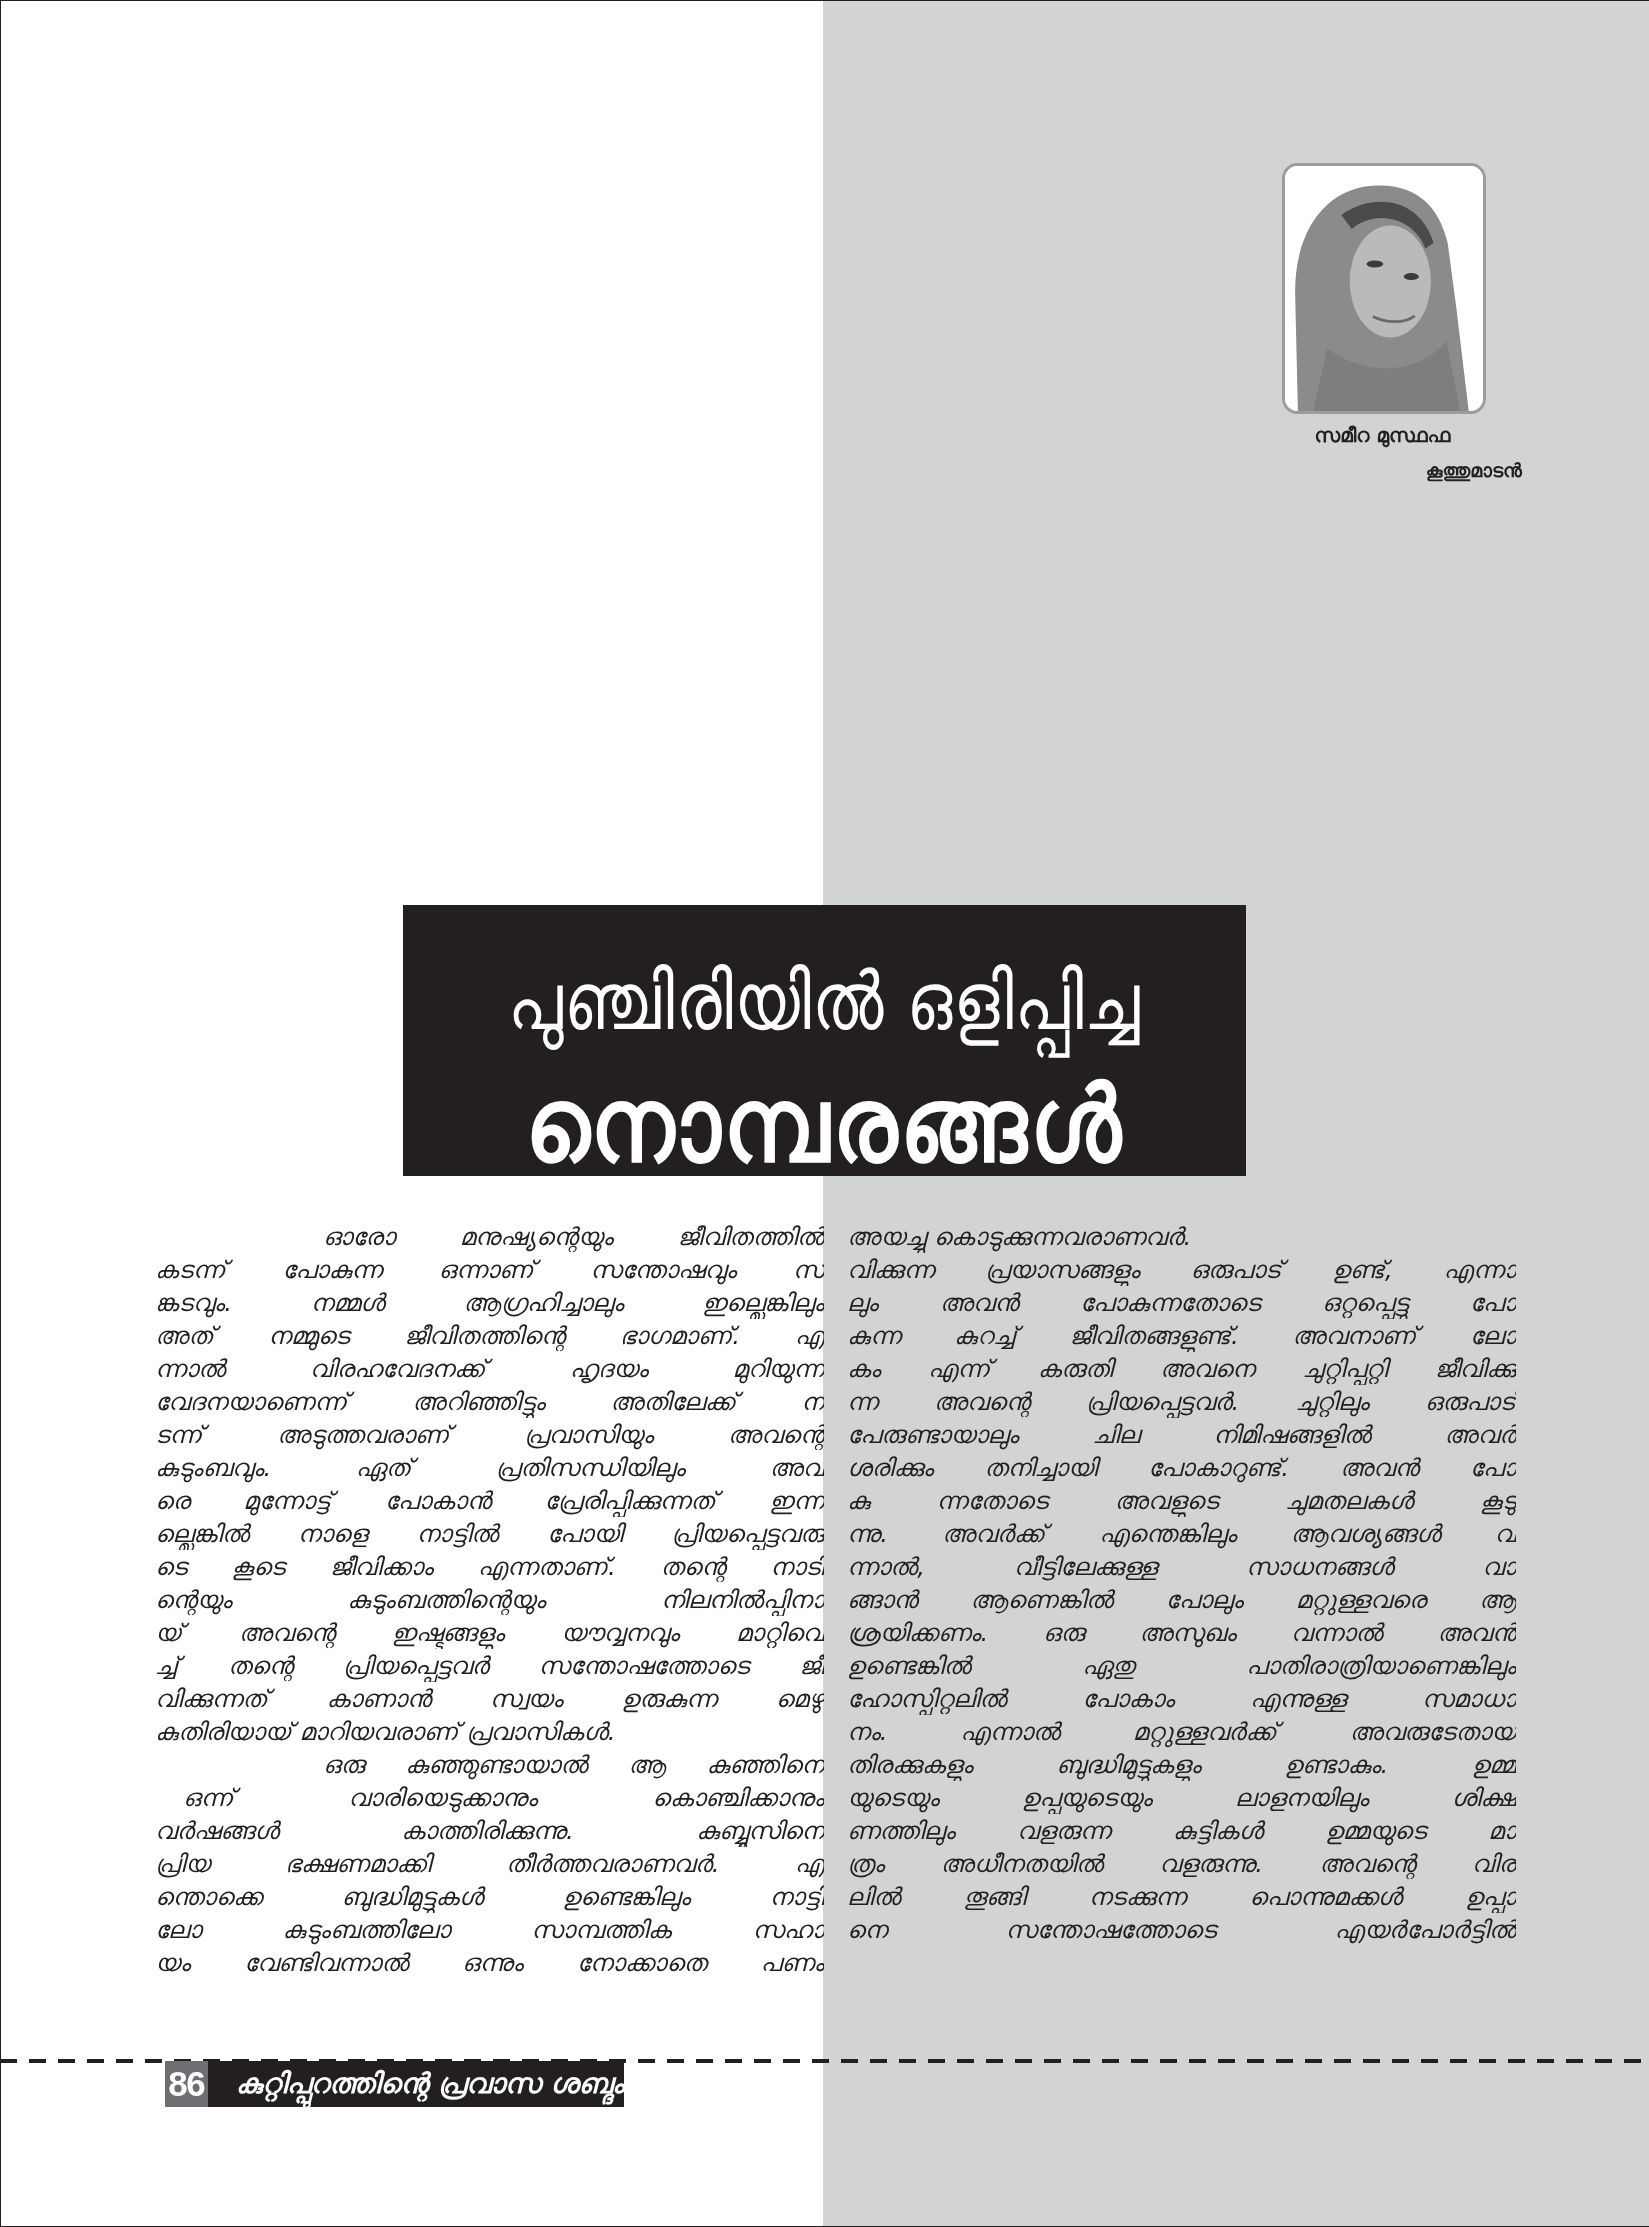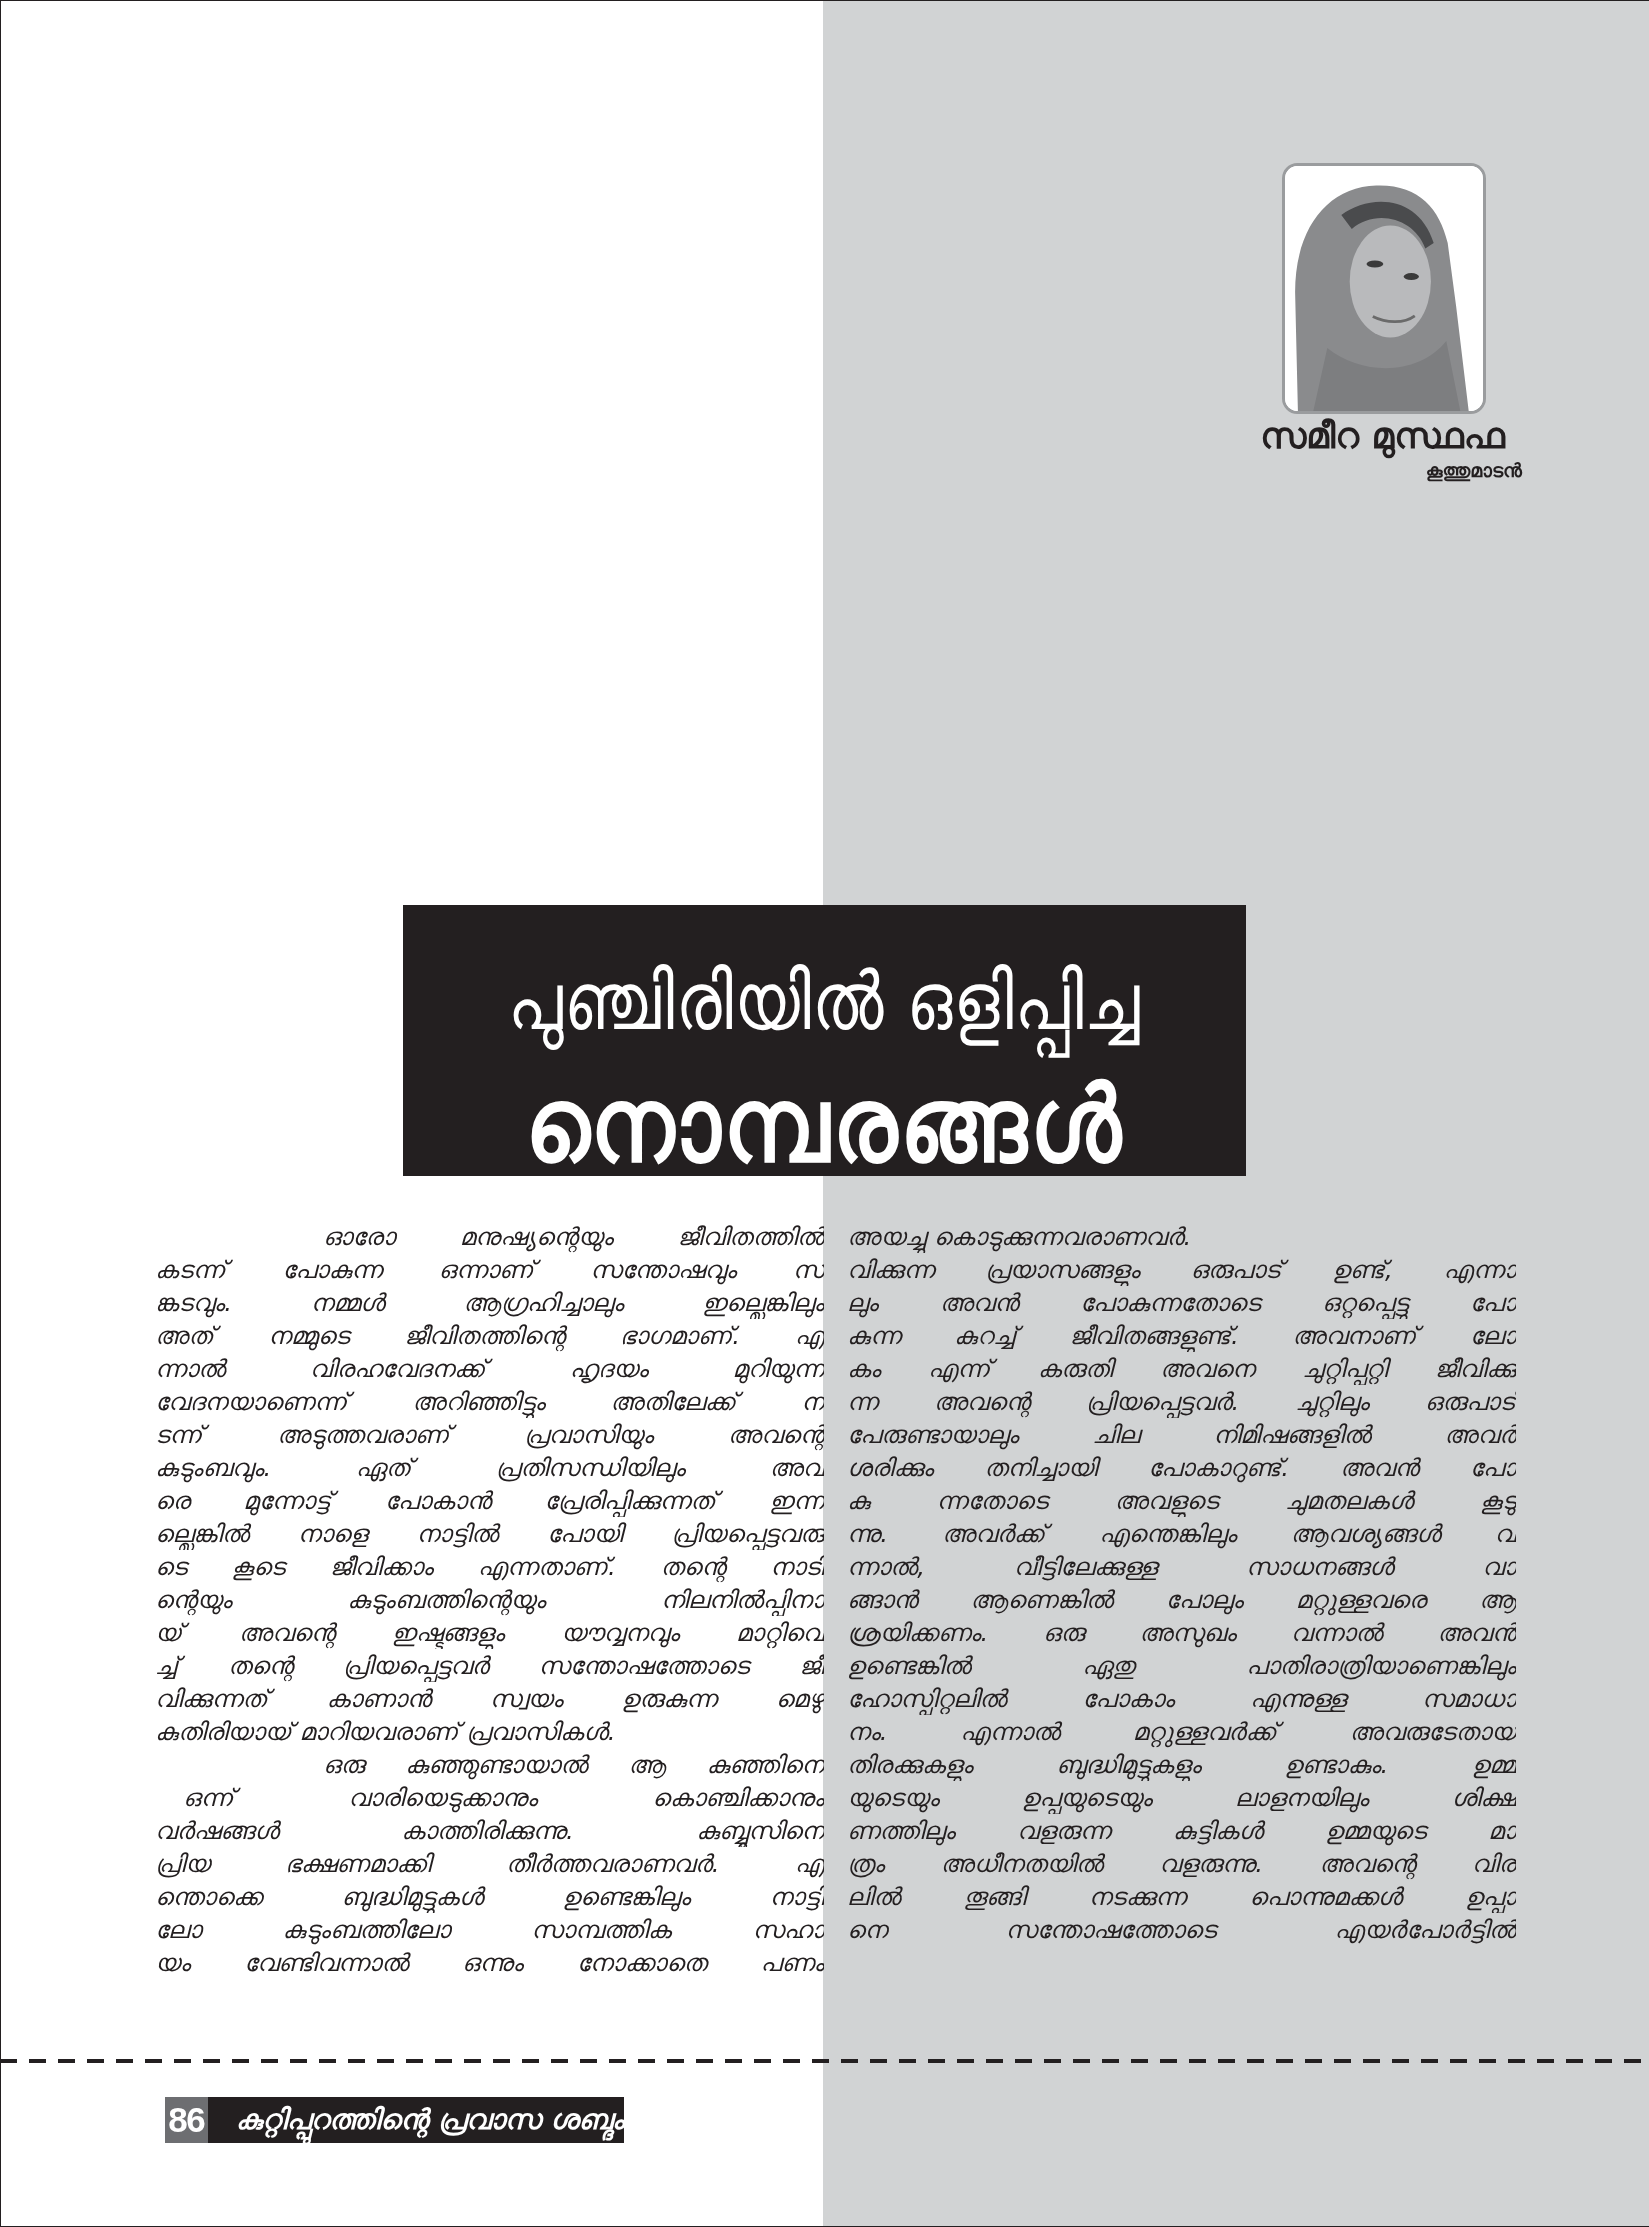--- a/index.html
+++ b/index.html
@@ -19,21 +19,21 @@
   }
   
   .author-photo-frame {
     position: absolute; left: 1282px; top: 163px; width: 204px; height: 251px;
     border: 3.5px solid #9a9c9e; border-radius: 15.4px; background: #ffffff;
     overflow: hidden; box-sizing: border-box;
   }
   .author-photo-frame svg { width: 100%; height: 100%; display: block; }
   .author-name {
     position: absolute; left: 1243px; top: 416px; width: 279px; text-align: center;
-    font-weight: bold; font-size: 36px; line-height: 39px; color: #231f20;
+    font-weight: bold; font-size: 20px; line-height: 39px; color: #231f20;
   }
   .author-place {
     position: absolute; left: 1243px; top: 458px; width: 279px; text-align: right;
     font-weight: bold; font-size: 19px; line-height: 25px; color: #231f20;
   }
   
   .title-box {
     position: absolute; left: 403px; top: 905px; width: 843px; height: 271px;
     background: #231f20; color: #ffffff; text-align: center; box-sizing: border-box;
     padding-top: 40px;
@@ -60,21 +60,21 @@
   .col .line.small-indent { padding-left: 28px; }
   .col .line.last { text-align-last: left; }
   
   .dash-divider {
     position: absolute; left: 0; top: 2059px; width: 1650px; height: 4.2px;
     background-image: repeating-linear-gradient(to right, #231f20 0 17px, transparent 17px 29px);
   }
   
   .footer-banner {
     position: absolute; left: 165px; top: 2061px; width: 459px; height: 46px;
-    background: #231f20; display: flex; align-items: center; margin-top: 36px;
+    background: #231f20; display: flex; align-items: center;
   }
   .page-number {
     width: 45px; height: 46px; background: #6d6e71; color: #ffffff;
     font-weight: bold; font-size: 35px; line-height: 46px; text-align: center;
     font-family: "Liberation Sans", sans-serif; letter-spacing: -1.4px;
   }
   .footer-title {
     flex: 1; color: #ffffff; font-size: 28px; font-weight: bold; font-style: italic;
     padding-left: 28px; line-height: 46px; white-space: nowrap;
   }

